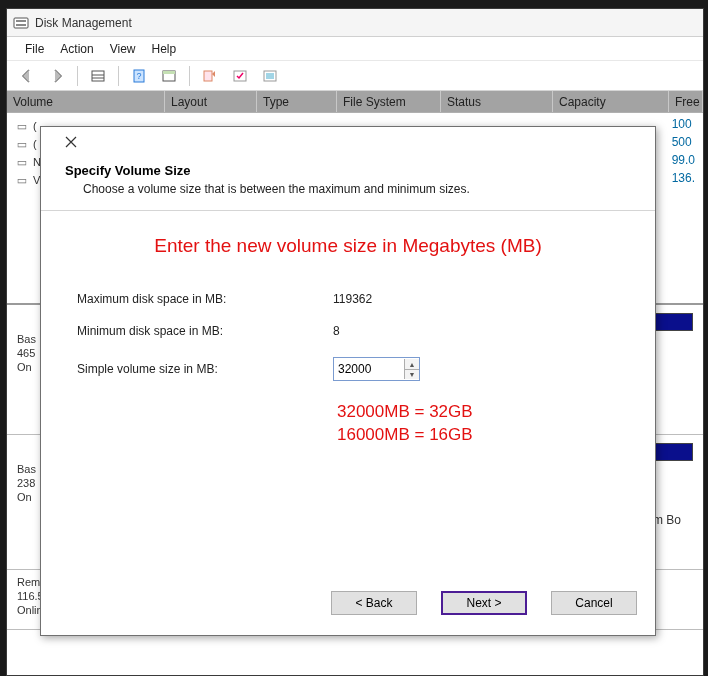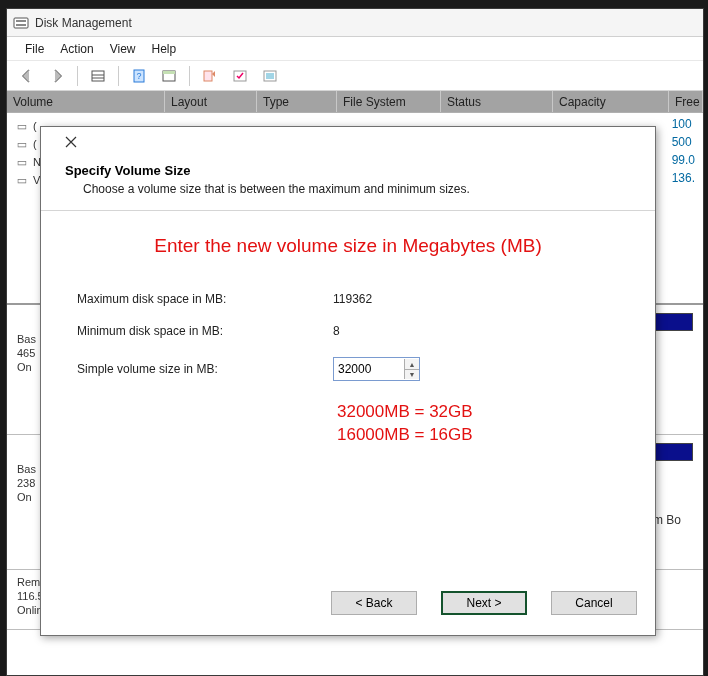--- a/index.html
+++ b/index.html
@@ -185,21 +185,21 @@
   }
   .dlg-btn {
     width:86px; height:24px;
     background:#e1e1e1;
     border:1px solid #adadad;
     font-size:12px;
     display:flex; align-items:center; justify-content:center;
     cursor:default;
   }
   .dlg-btn.primary {
-    border:2px solid #14532d;
+    border:2px solid #4c1d95;
     background:#e1e1e1;
   }
 </style>
 </head>
 <body>
 
 <div class="main-window">
 
   <div class="titlebar">
     <span class="title-icon">

